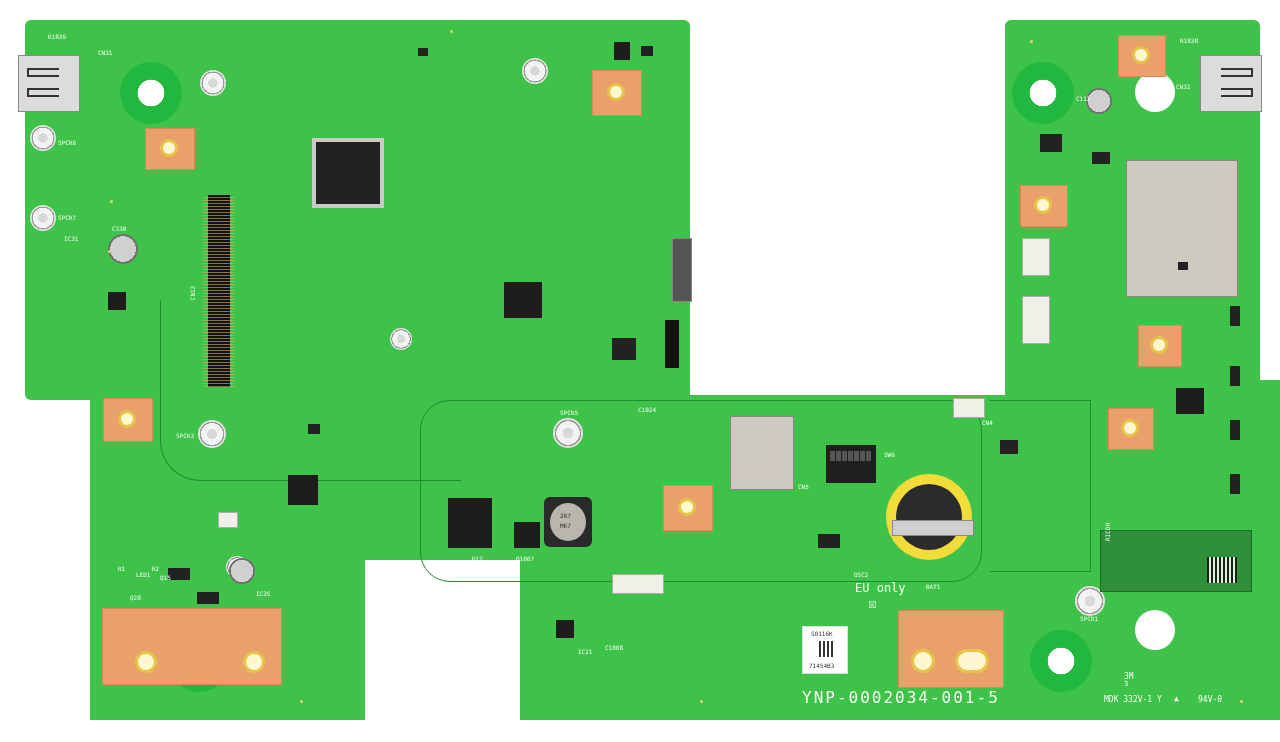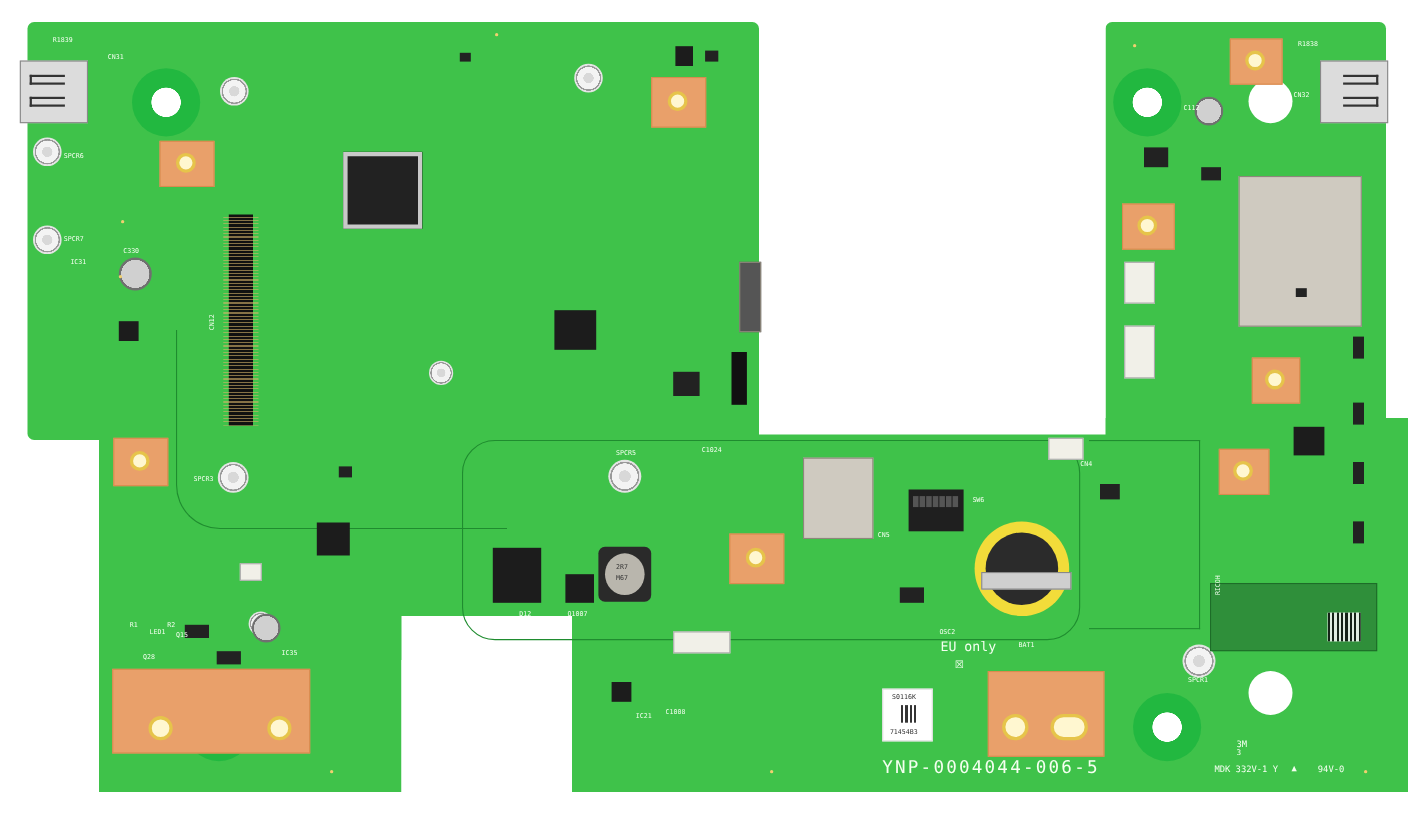--- a/index.html
+++ b/index.html
@@ -208,21 +208,21 @@
   <div class="dot" style="left:110px;top:200px;"></div>
   <div class="dot" style="left:108px;top:250px;"></div>
   <div class="dot" style="left:300px;top:700px;"></div>
   <div class="dot" style="left:700px;top:700px;"></div>
   <div class="dot" style="left:1240px;top:700px;"></div>
   <div class="dot" style="left:1030px;top:40px;"></div>
   <div class="dot" style="left:450px;top:30px;"></div>
 
   <span class="silk" style="left:855px;top:582px;font-size:12px;">EU only</span>
   <span class="silk" style="left:868px;top:596px;font-size:14px;">☒</span>
-  <span class="silk" style="left:802px;top:690px;font-size:16px;letter-spacing:2px;">YNP-0004044-006-5</span>
+  <span class="silk" style="left:802px;top:690px;font-size:16px;letter-spacing:2px;">YNP-0002034-001-5</span>
   <span class="silk" style="left:1124px;top:673px;font-size:8px;">3M</span>
   <span class="silk" style="left:1124px;top:681px;font-size:7px;">3</span>
   <span class="silk" style="left:1104px;top:696px;font-size:8px;">MDK 332V-1 Y</span>
   <span class="silk" style="left:1174px;top:695px;font-size:8px;">▲</span>
   <span class="silk" style="left:1198px;top:696px;font-size:8px;">94V-0</span>
   <span class="silk small" style="left:884px;top:452px;">SW6</span>
   <span class="silk small" style="left:854px;top:572px;">OSC2</span>
   <span class="silk small" style="left:638px;top:407px;">C1024</span>
   <span class="silk small" style="left:798px;top:484px;">CN5</span>
   <span class="silk small" style="left:578px;top:649px;">IC21</span>

